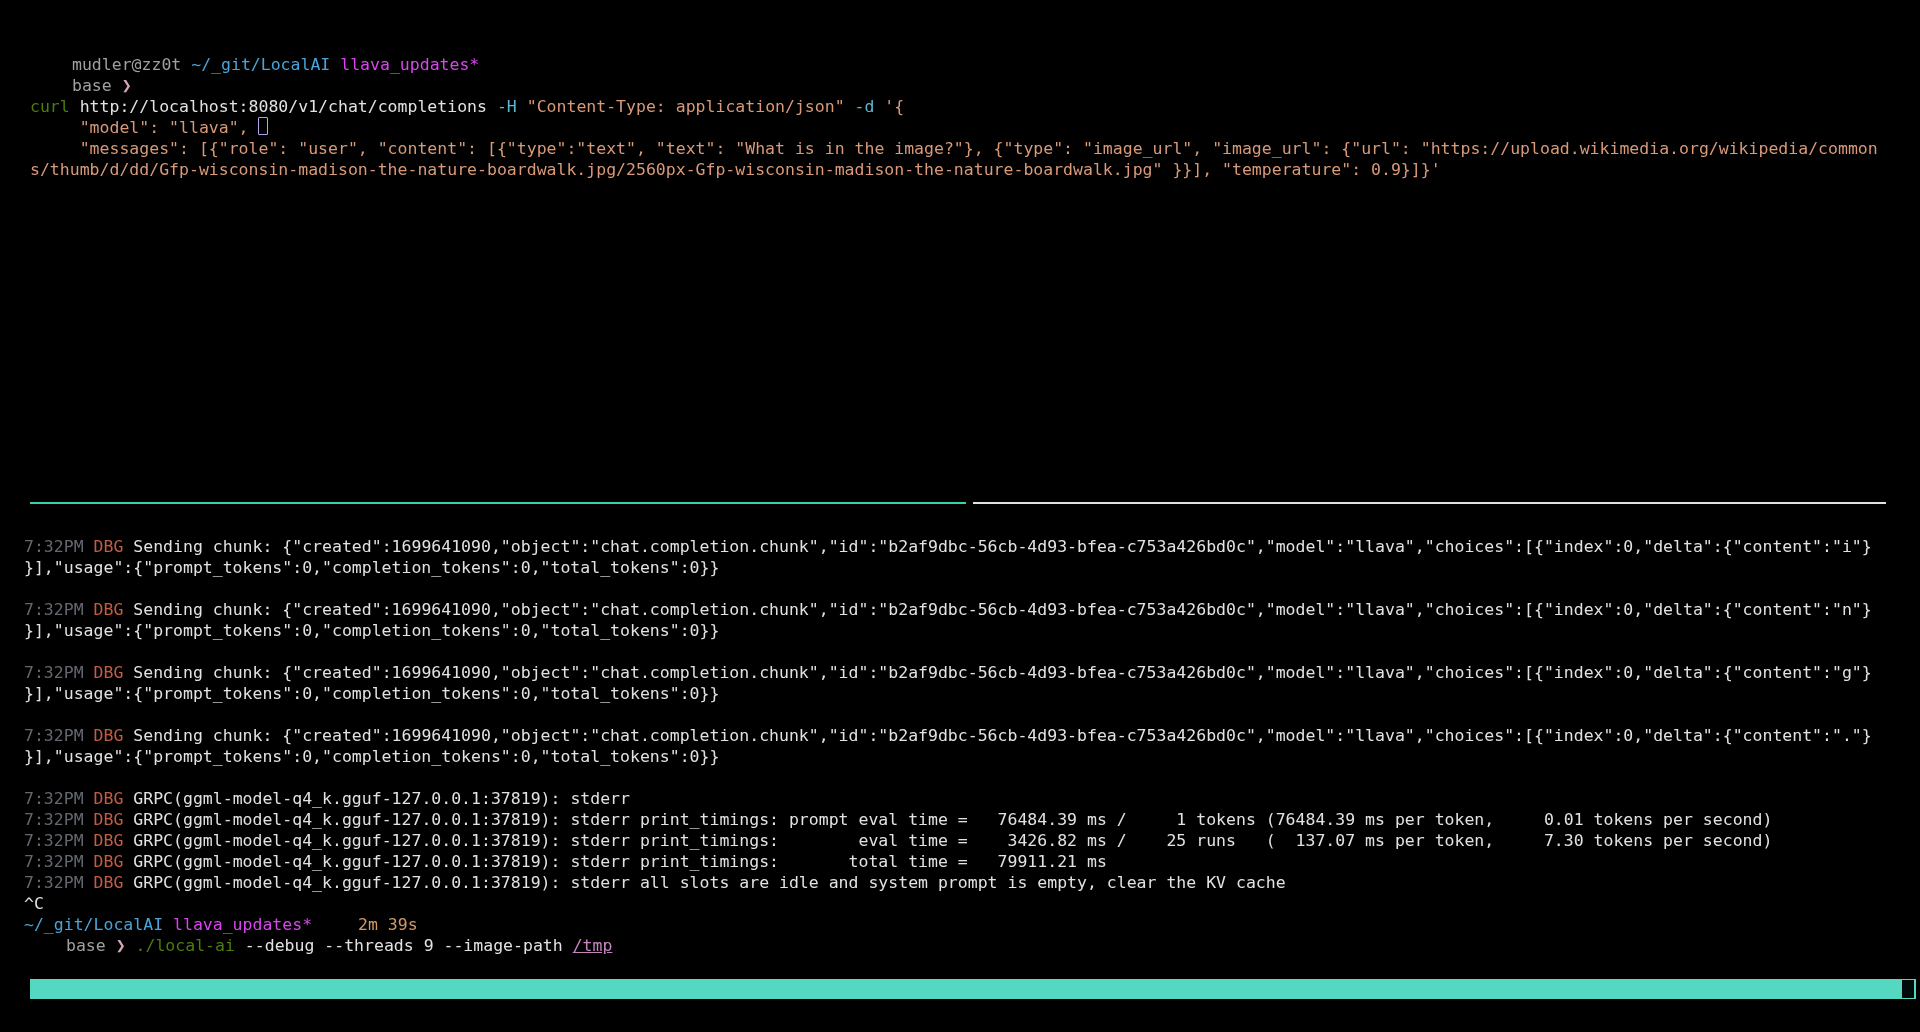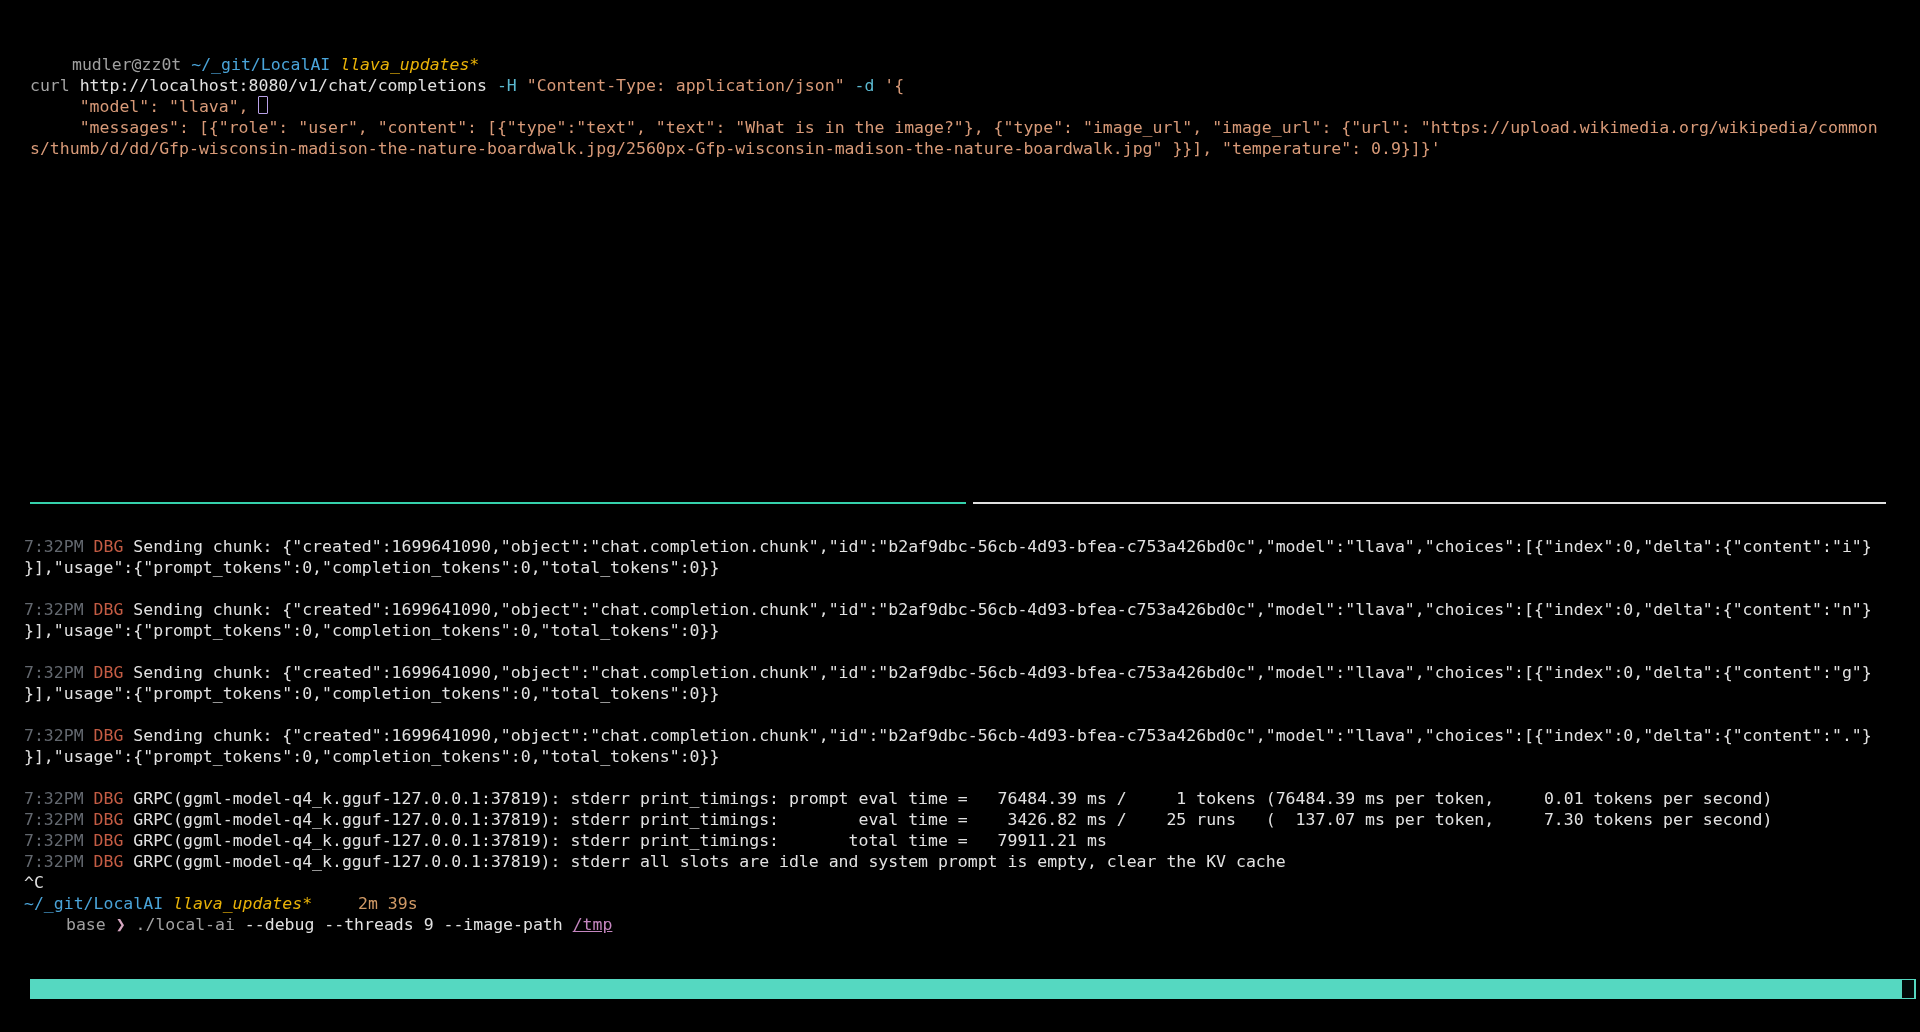--- a/index.html
+++ b/index.html
@@ -12,22 +12,22 @@
     font-size:16.5px;
     line-height:21px;
     color:#e2e2e2;
   }
   .line{height:21px;white-space:pre;}
   .pane-top{position:absolute;left:30px;top:54px;right:10px;}
   .pane-bottom{position:absolute;left:24px;top:536px;right:10px;}
   .c-fg{color:#e2e2e2;}
   .c-host{color:#a0a0a0;padding-left:42px;}
   .c-blue{color:#4aa4d9;margin-top:44px;}
-  .c-branch{color:#eab308;font-style:italic;}
-  .c-teal{color:#a3a3a3;}
+  .c-branch{color:#d946ef;}
+  .c-teal{color:#4d7c0f;}
   .c-cyan{color:#5bb8cf;}
   .c-orange{color:#d89a78;}
   .c-pink{color:#d5a6c0;}
   .c-amber{color:#d19a66;margin-left:36px;}
   .c-dim{color:#63686f;}
   .c-red{color:#c45c44;}
   .c-purple{color:#c586c0;text-decoration:underline;text-align:center;}
   .cursor-hollow{
     display:inline-block;width:8px;height:16px;
     border:1.5px solid #b9a1e8;border-radius:1px;
@@ -45,20 +45,21 @@
     position:absolute;right:2px;top:1px;width:12px;height:18px;background:#020a09;
   }
 </style>
 </head>
 <body>
 
 <div class="terminal">
 
   <div class="pane-top">
     <div class="line"><span class="c-host">mudler@zz0t </span><span class="c-blue">~/_git/LocalAI</span><span class="c-branch"> llava_updates*</span></div>
+    <div class="line"><span class="c-host">base </span><span class="c-pink">❯</span></div>
     <div class="line"><span class="c-teal">curl </span><span class="c-fg">http://localhost:8080/v1/chat/completions </span><span class="c-cyan">-H </span><span class="c-orange">"Content-Type: application/json" </span><span class="c-cyan">-d </span><span class="c-orange">'{</span></div>
     <div class="line"><span class="c-orange">     "model": "llava", </span><span class="cursor-hollow"></span></div>
     <div class="line"><span class="c-orange">     "messages": [{"role": "user", "content": [{"type":"text", "text": "What is in the image?"}, {"type": "image_url", "image_url": {"url": "https://upload.wikimedia.org/wikipedia/common</span></div>
     <div class="line"><span class="c-orange">s/thumb/d/dd/Gfp-wisconsin-madison-the-nature-boardwalk.jpg/2560px-Gfp-wisconsin-madison-the-nature-boardwalk.jpg" }}], "temperature": 0.9}]}'</span></div>
   </div>
 
   <div class="divider divider-active"></div>
   <div class="divider divider-inactive"></div>
 
   <div class="pane-bottom">
@@ -72,20 +73,21 @@
     <div class="line"></div>
 
     <div class="line"><span class="c-dim">7:32PM </span><span class="c-red">DBG </span><span class="c-fg">Sending chunk: {"created":1699641090,"object":"chat.completion.chunk","id":"b2af9dbc-56cb-4d93-bfea-c753a426bd0c","model":"llava","choices":[{"index":0,"delta":{"content":"g"}</span></div>
     <div class="line"><span class="c-fg">}],"usage":{"prompt_tokens":0,"completion_tokens":0,"total_tokens":0}}</span></div>
     <div class="line"></div>
 
     <div class="line"><span class="c-dim">7:32PM </span><span class="c-red">DBG </span><span class="c-fg">Sending chunk: {"created":1699641090,"object":"chat.completion.chunk","id":"b2af9dbc-56cb-4d93-bfea-c753a426bd0c","model":"llava","choices":[{"index":0,"delta":{"content":"."}</span></div>
     <div class="line"><span class="c-fg">}],"usage":{"prompt_tokens":0,"completion_tokens":0,"total_tokens":0}}</span></div>
     <div class="line"></div>
 
+    <div class="line"><span class="c-dim">7:32PM </span><span class="c-red">DBG </span><span class="c-fg">GRPC(ggml-model-q4_k.gguf-127.0.0.1:37819): stderr</span></div>
     <div class="line"><span class="c-dim">7:32PM </span><span class="c-red">DBG </span><span class="c-fg">GRPC(ggml-model-q4_k.gguf-127.0.0.1:37819): stderr print_timings: prompt eval time =   76484.39 ms /     1 tokens (76484.39 ms per token,     0.01 tokens per second)</span></div>
     <div class="line"><span class="c-dim">7:32PM </span><span class="c-red">DBG </span><span class="c-fg">GRPC(ggml-model-q4_k.gguf-127.0.0.1:37819): stderr print_timings:        eval time =    3426.82 ms /    25 runs   (  137.07 ms per token,     7.30 tokens per second)</span></div>
     <div class="line"><span class="c-dim">7:32PM </span><span class="c-red">DBG </span><span class="c-fg">GRPC(ggml-model-q4_k.gguf-127.0.0.1:37819): stderr print_timings:       total time =   79911.21 ms</span></div>
     <div class="line"><span class="c-dim">7:32PM </span><span class="c-red">DBG </span><span class="c-fg">GRPC(ggml-model-q4_k.gguf-127.0.0.1:37819): stderr all slots are idle and system prompt is empty, clear the KV cache</span></div>
 
     <div class="line"><span class="c-fg">^C</span></div>
 
     <div class="line"><span class="c-blue">~/_git/LocalAI</span><span class="c-branch"> llava_updates* </span><span class="c-amber">2m 39s</span></div>
     <div class="line"><span class="c-host">base </span><span class="c-pink">❯ </span><span class="c-teal">./local-ai </span><span class="c-fg">--debug --threads 9 --image-path </span><span class="c-purple">/tmp</span></div>
   </div>

